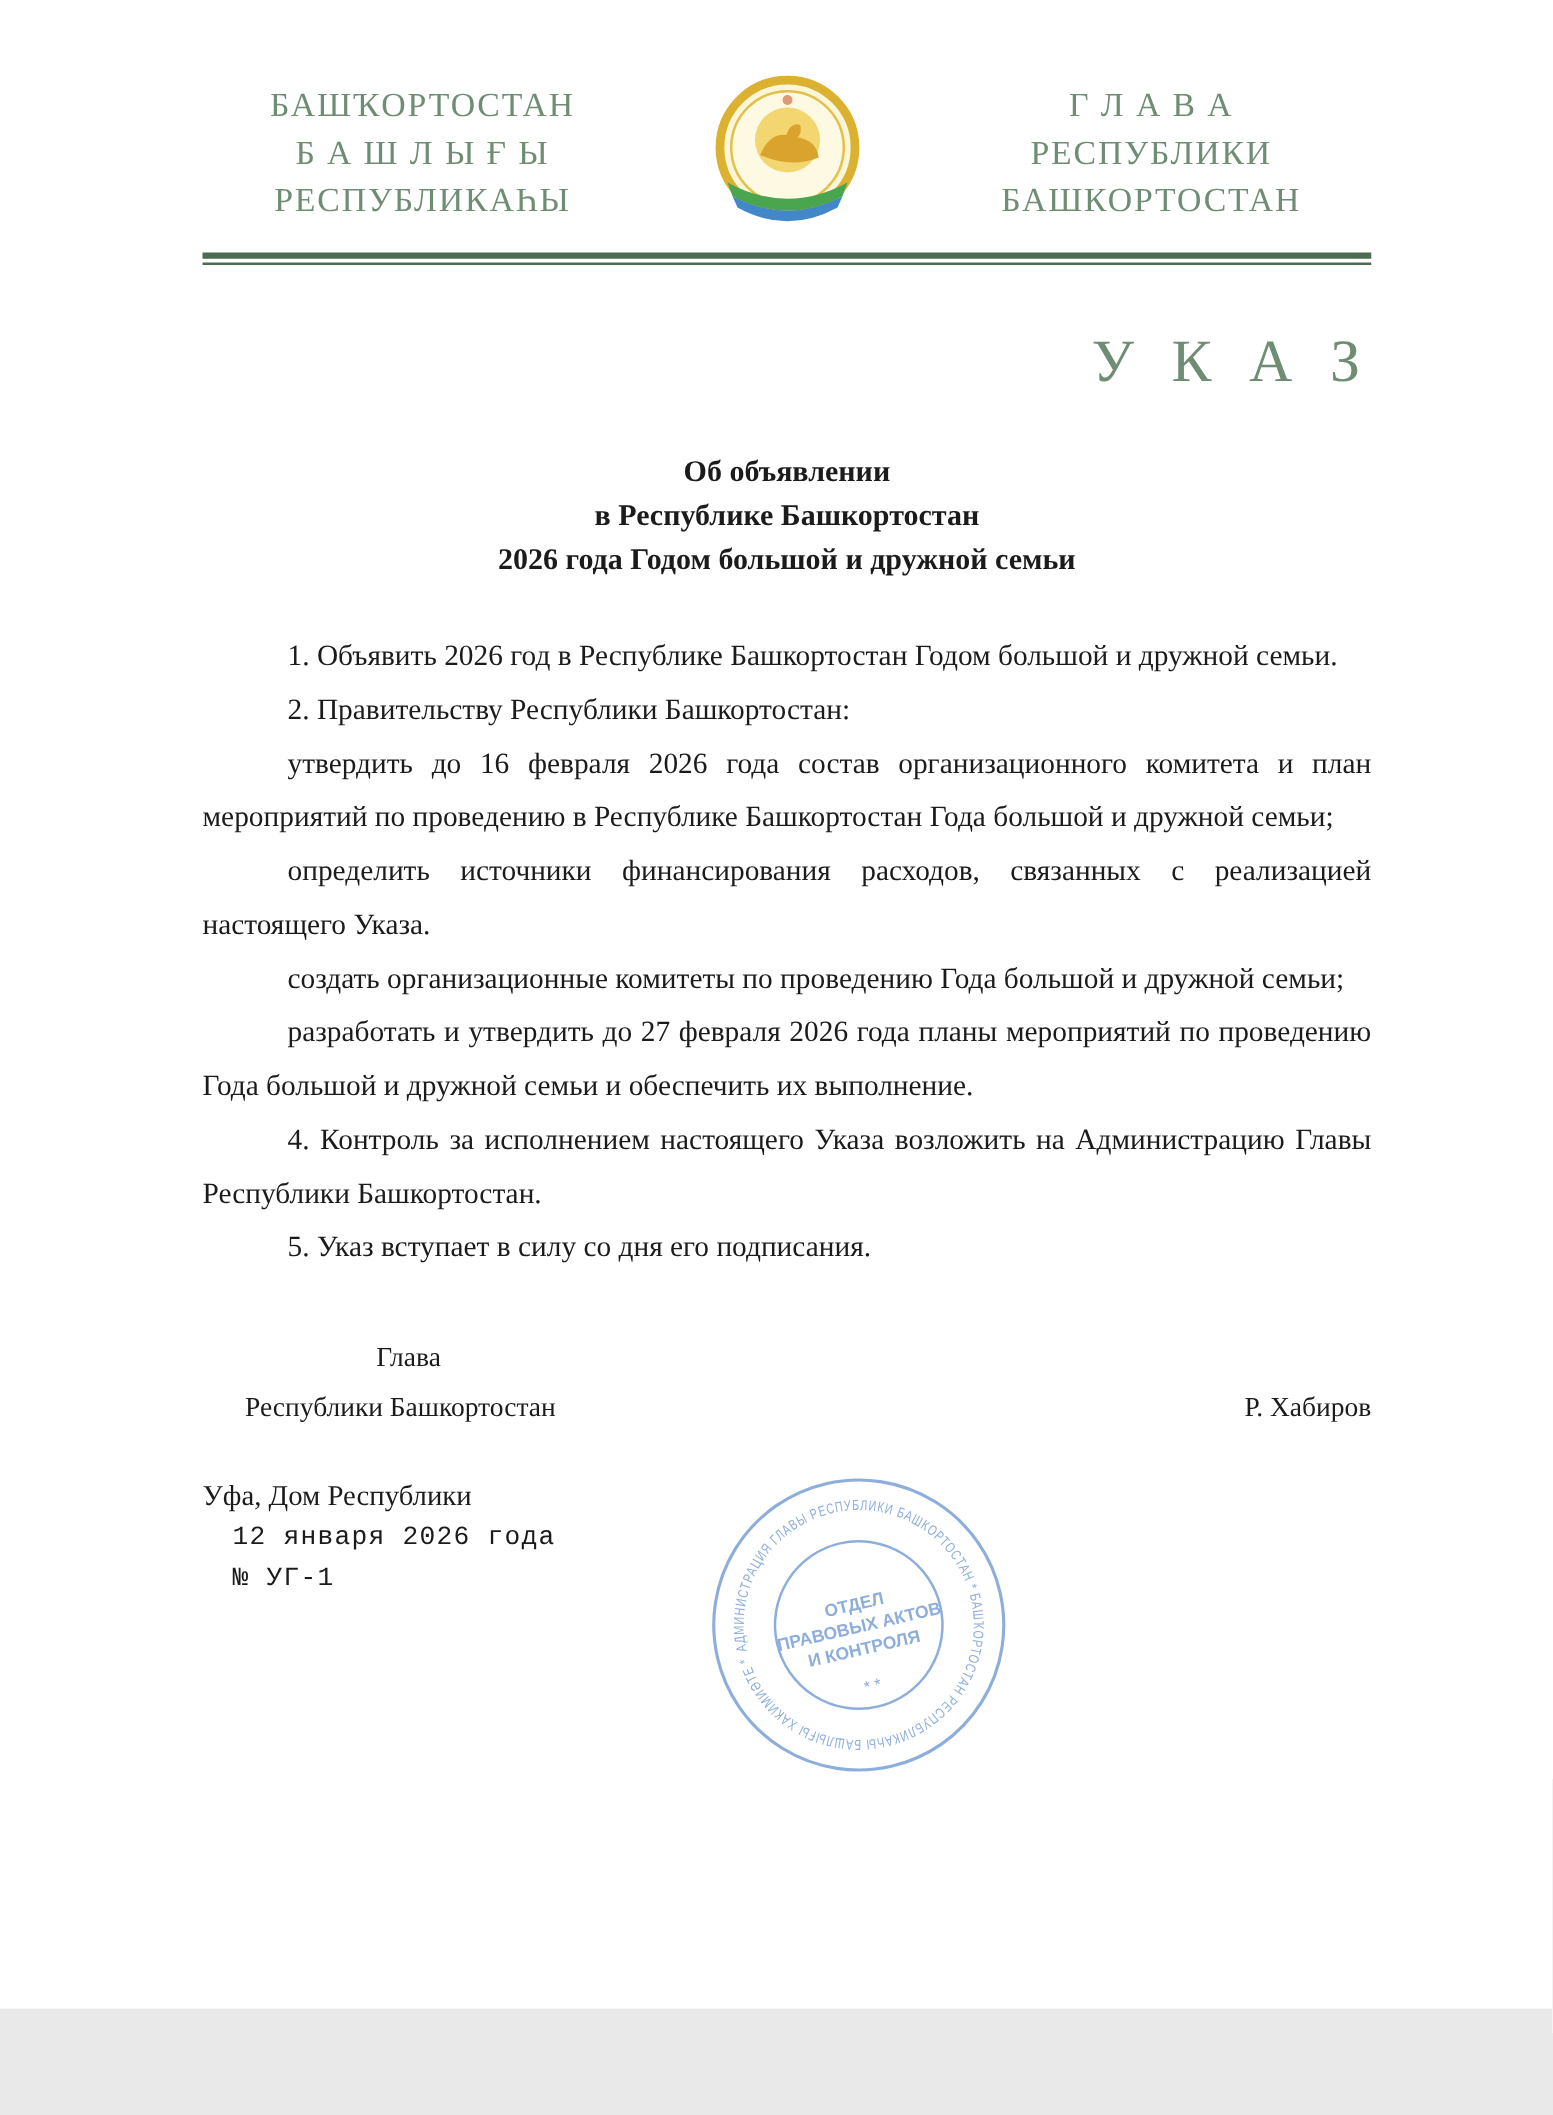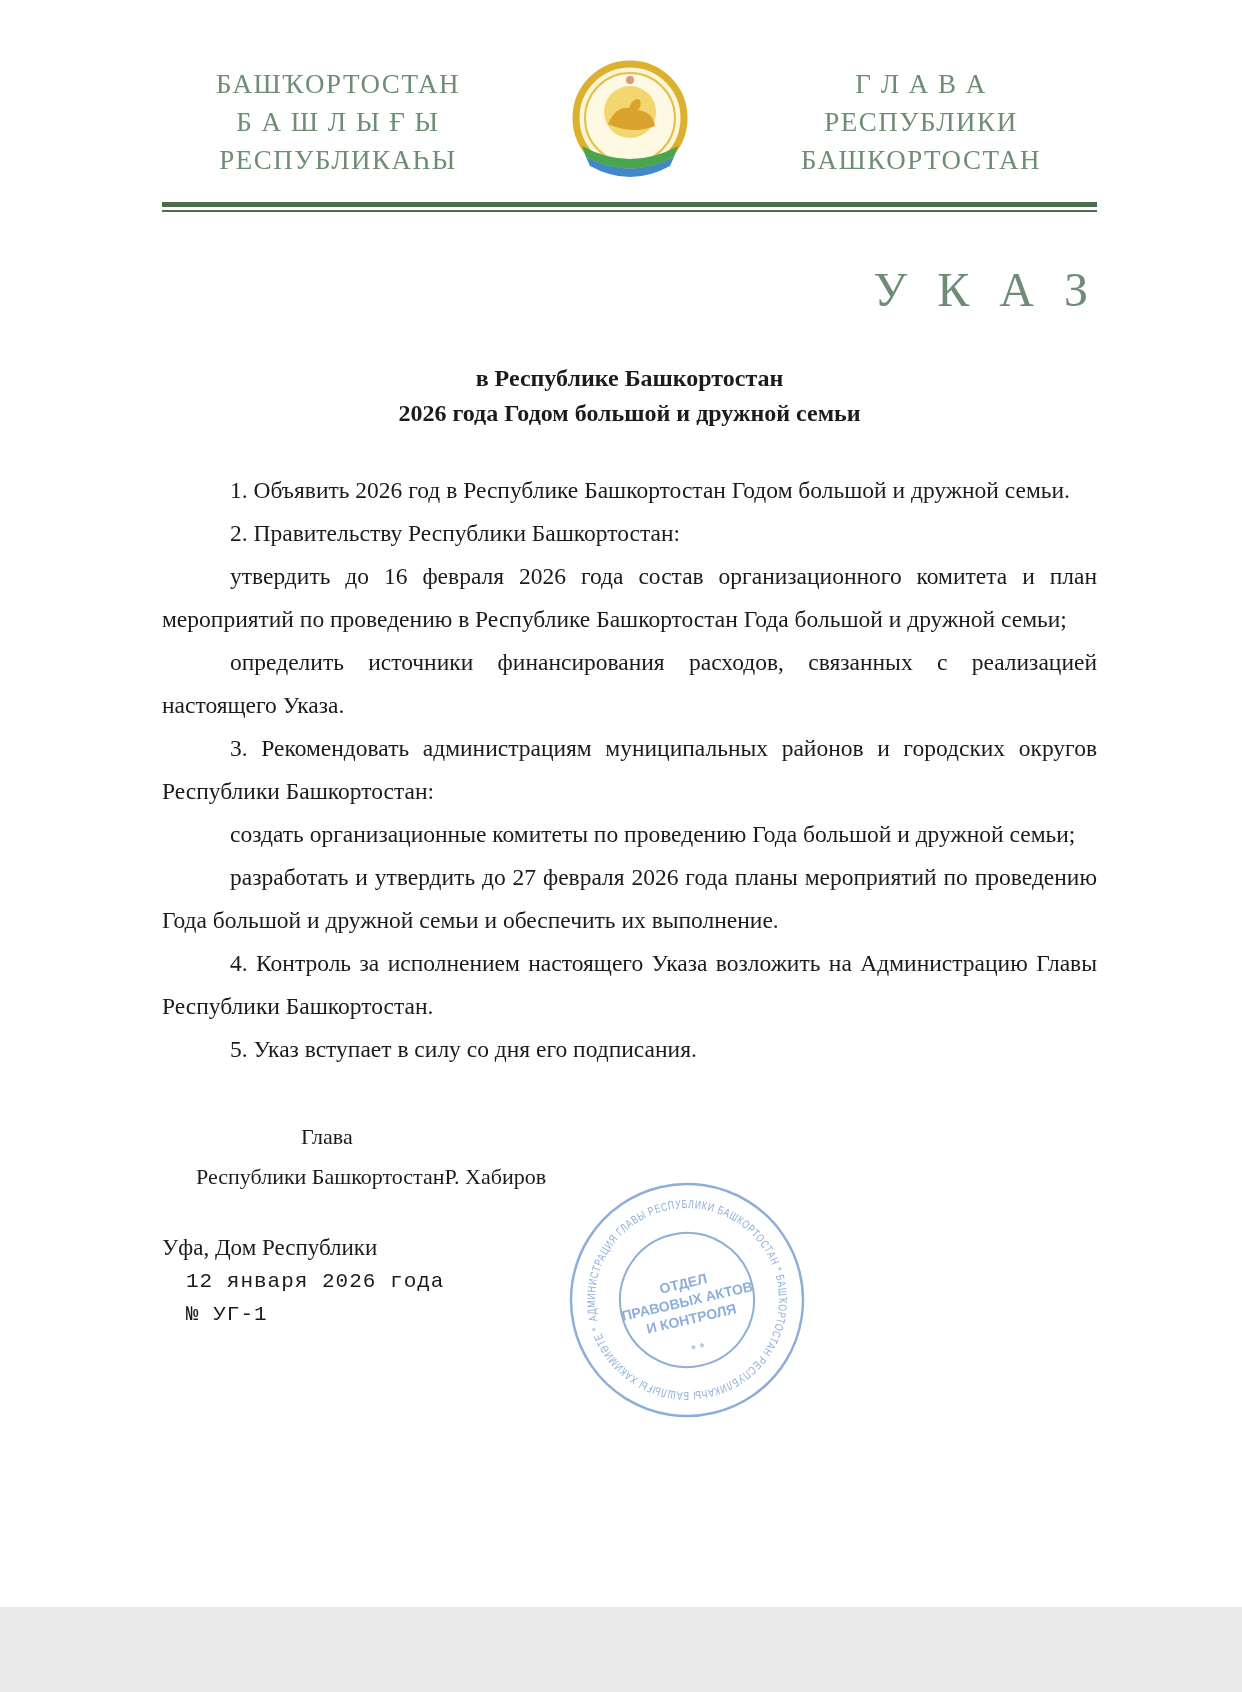--- a/index.html
+++ b/index.html
@@ -60,21 +60,21 @@
     margin-top:38px;
     font-size:23.5px;
     line-height:43px;
     text-align:justify;
   }
   .decree-body p{margin:0;text-indent:68px;}
 
   
   .signature{margin-top:46px;font-size:22px;line-height:40px;margin-left:34px;}
   .sig-line1{padding-left:105px;}
-  .sig-line2{display:flex;align-items:baseline;}
+  .sig-line2{display:flex;justify-content:space-between;align-items:baseline;}
 
   .issue{margin-top:34px;}
   .issue-place{font-size:23px;line-height:34px;}
   .issue-mono{
     font-family:"Liberation Mono", monospace;
     font-size:21px;line-height:33px;letter-spacing:1px;margin-left:24px;
   }
 
   
   .stamp{
@@ -121,30 +121,30 @@
     </div>
 
     <div class="rules">
       <div class="rule-thick"></div>
       <div class="rule-thin"></div>
     </div>
 
     <div class="decree-title">У К А З</div>
 
     <div class="decree-subject">
+      <div>Об объявлении</div>
       <div>в Республике Башкортостан</div>
       <div>2026 года Годом большой и дружной семьи</div>
     </div>
 
     <div class="decree-body">
       <p>1. Объявить 2026 год в Республике Башкортостан Годом большой и дружной семьи.</p>
       <p>2. Правительству Республики Башкортостан:</p>
       <p>утвердить до 16 февраля 2026 года состав организационного комитета и план мероприятий по проведению в Республике Башкортостан Года большой и дружной семьи;</p>
       <p>определить источники финансирования расходов, связанных с реализацией настоящего Указа.</p>
-      <p>3. Рекомендовать администрациям муниципальных районов и городских округов Республики Башкортостан:</p>
       <p>создать организационные комитеты по проведению Года большой и дружной семьи;</p>
       <p>разработать и утвердить до 27 февраля 2026 года планы мероприятий по проведению Года большой и дружной семьи и обеспечить их выполнение.</p>
       <p>4. Контроль за исполнением настоящего Указа возложить на Администрацию Главы Республики Башкортостан.</p>
       <p>5. Указ вступает в силу со дня его подписания.</p>
     </div>
 
     <div class="signature">
       <div class="sig-line1">Глава</div>
       <div class="sig-line2">
         <span>Республики Башкортостан</span>

